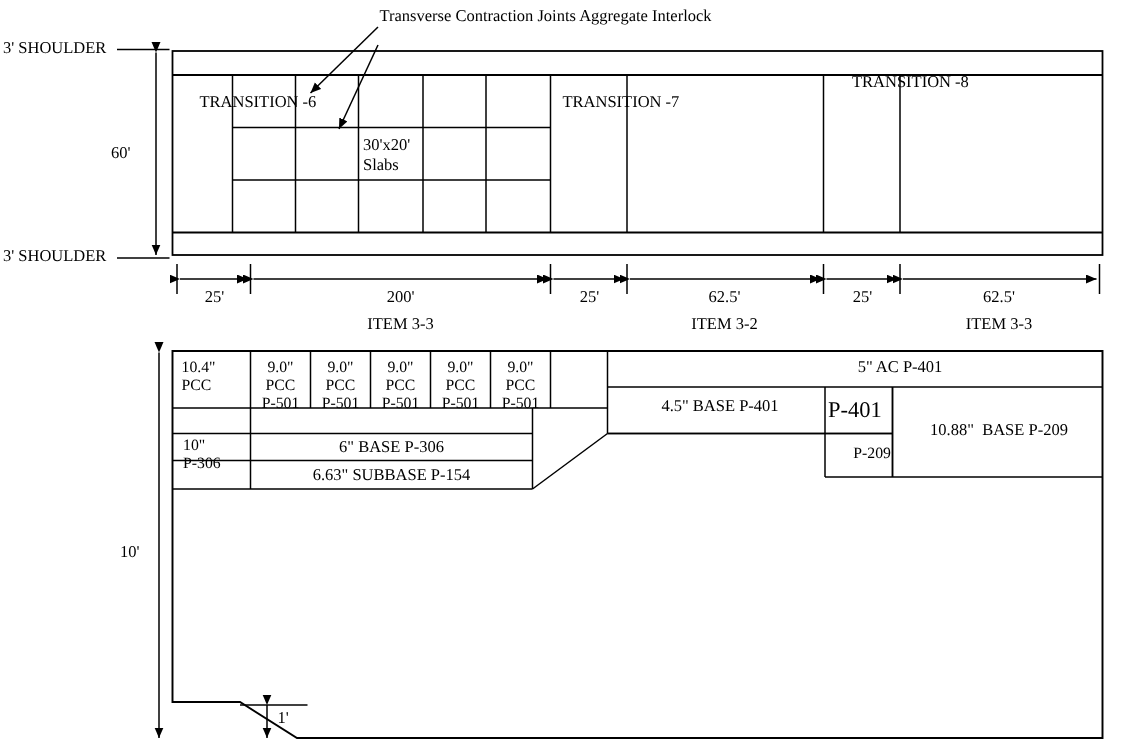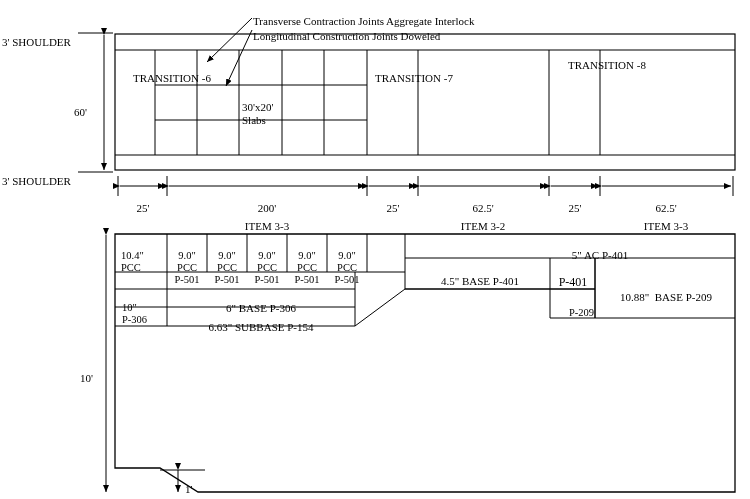--- a/index.html
+++ b/index.html
@@ -5,21 +5,21 @@
   html,body{margin:0;padding:0;}
   body{
     width:750px;height:499px;
     background:#ffffff;
     font-family:"Liberation Serif", serif;
     color:#000;
     position:relative;
     overflow:hidden;
   }
   .canvas{position:absolute;left:0;top:0;width:750px;height:499px;}
-  .lbl{position:absolute;font-size:11px;line-height:1.15;white-space:pre;margin-top:10px;}
+  .lbl{position:absolute;font-size:11px;line-height:1.15;white-space:pre;}
   .lbl.c{text-align:center;}
   svg{position:absolute;left:0;top:0;overflow:visible;}
 </style>
 </head>
 <body>
 
 <div class="canvas">
 
   <svg width="750" height="499">
     <defs>
@@ -121,21 +121,20 @@
       <line x1="106" y1="235" x2="106" y2="492" stroke="#000" stroke-width="1" marker-start="url(#ahs)" marker-end="url(#ah)"></line>
     </g>
 
     <g>
       <line x1="178" y1="470" x2="178" y2="492" stroke="#000" stroke-width="1" marker-start="url(#ahs)" marker-end="url(#ah)"></line>
       <line x1="160" y1="470" x2="205" y2="470" stroke="#000" stroke-width="1"></line>
     </g>
   </svg>
 
   <div class="lbl" style="left:253px;top:5px;">Transverse Contraction Joints Aggregate Interlock</div>
-  <div class="lbl" style="left:253px;top:20px;">Longitudinal Construction Joints Doweled</div>
 
   <div class="lbl" style="left:2px;top:26px;font-size:11px;">3' SHOULDER</div>
   <div class="lbl" style="left:2px;top:165px;font-size:11px;">3' SHOULDER</div>
 
   <div class="lbl" style="left:74px;top:96px;">60'</div>
 
   <div class="lbl" style="left:133px;top:62px;">TRANSITION -6</div>
   <div class="lbl" style="left:375px;top:62px;">TRANSITION -7</div>
   <div class="lbl" style="left:568px;top:49px;">TRANSITION -8</div>
 
@@ -171,21 +170,21 @@
 PCC
 P-501</div>
 
   <div class="lbl" style="left:122px;top:292px;font-size:10.5px;">10"
 P-306</div>
   <div class="lbl c" style="left:170px;top:292px;width:182px;font-size:11px;">6" BASE P-306</div>
   <div class="lbl c" style="left:170px;top:311px;width:182px;font-size:11px;">6.63" SUBBASE P-154</div>
 
   <div class="lbl c" style="left:530px;top:239px;width:140px;font-size:11px;">5" AC P-401</div>
   <div class="lbl c" style="left:415px;top:265px;width:130px;font-size:11px;">4.5" BASE P-401</div>
-  <div class="lbl c" style="left:552px;top:266px;width:42px;font-size:12px;">P-401</div>
+  <div class="lbl c" style="left:552px;top:266px;width:30px;font-size:15px;">P-401</div>
   <div class="lbl c" style="left:552px;top:297px;width:42px;font-size:10.5px;text-align:right;">P-209</div>
   <div class="lbl c" style="left:598px;top:281px;width:136px;font-size:11px;">10.88"  BASE P-209</div>
 
 
   <div class="lbl" style="left:80px;top:362px;">10'</div>
   <div class="lbl" style="left:185px;top:473px;">1'</div>
 
 </div>
 
 </body></html>

